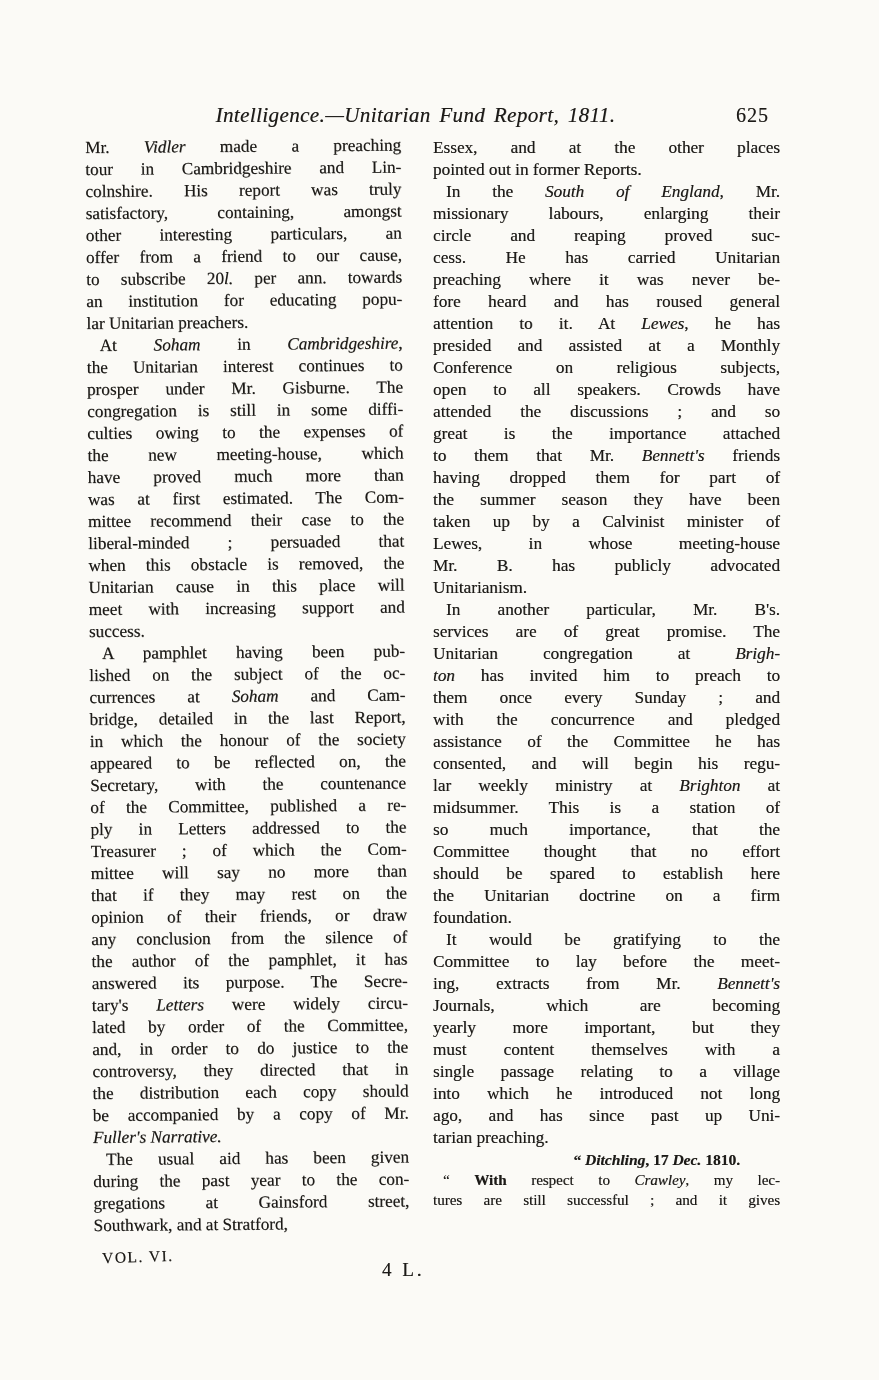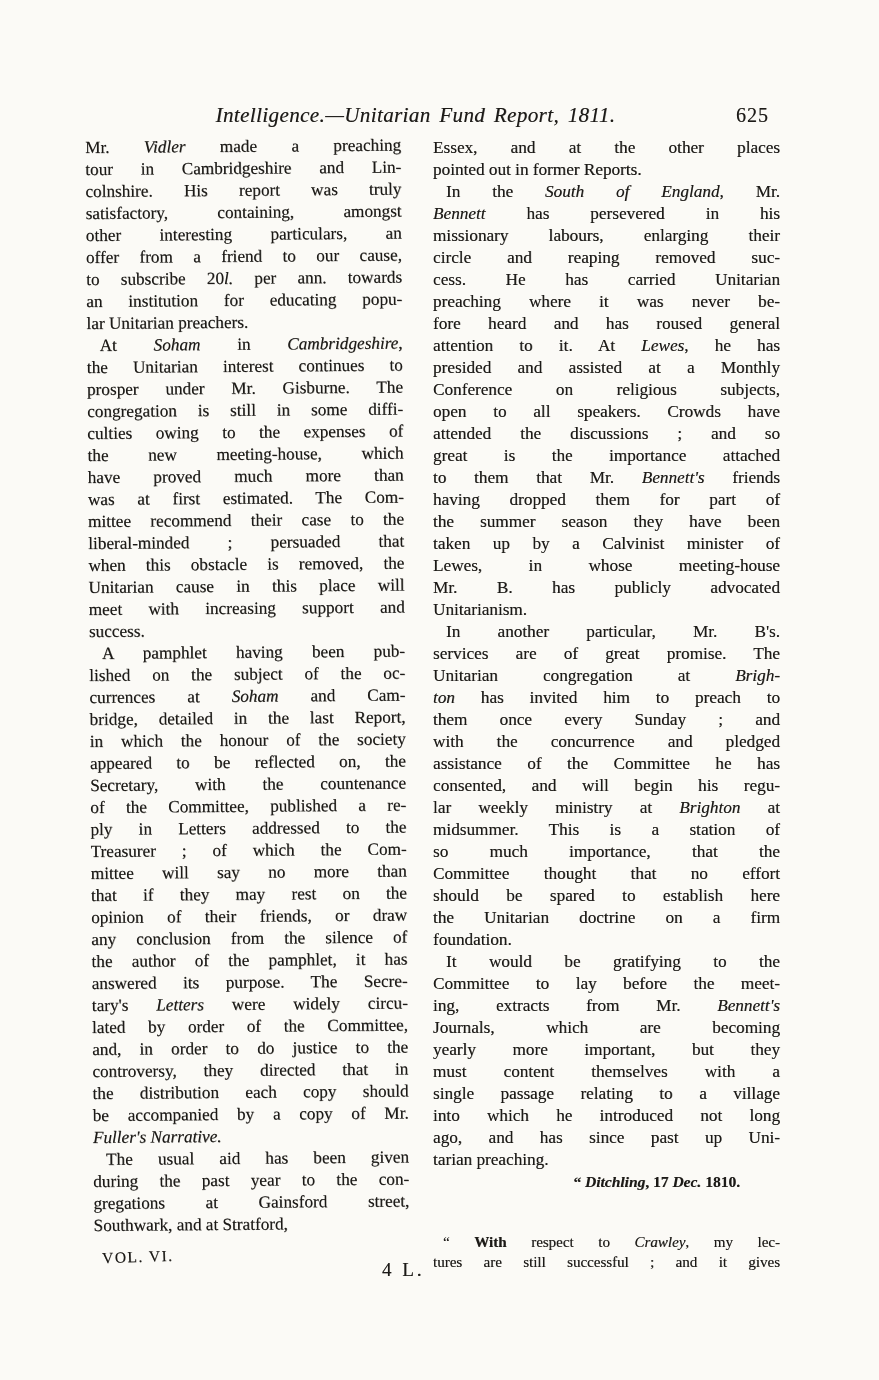--- a/index.html
+++ b/index.html
@@ -38,21 +38,21 @@
   .col{display:block;}
   .col-left{width:316px;transform:rotate(-0.45deg);transform-origin:top left;}
   .col-right{width:347px;}
   .para{margin:0;font-size:17.2px;line-height:22px;}
   .line{display:block;text-align:justify;text-align-last:justify;}
   .line.last{text-align-last:left;}
   .para.indent .line:first-child{text-indent:13px;}
   .para.dateline{font-size:15.5px;line-height:22px;font-weight:bold;}
   .para.dateline .line{text-align:right;text-align-last:right;padding-right:40px;}
   .para.small-indent{font-size:15px;line-height:19.5px;}
-  .para.small-indent .line:first-child{text-indent:10px;margin-top:40px;}
+  .para.small-indent .line:first-child{text-indent:10px;}
   
   .vol{
     position:absolute;left:102px;top:1248px;
     font-size:15.5px;letter-spacing:1.5px;
     transform:rotate(-2deg);
   }
   .sig{
     position:absolute;left:382px;top:1259px;
     font-size:19px;letter-spacing:3px;
   }
@@ -130,23 +130,22 @@
           <span class="line last">Southwark, and at Stratford,</span>
         </p>
       </section>
     <section class="col col-right">
         <p class="para flush">
           <span class="line">Essex, and at the other places</span>
           <span class="line last">pointed out in former Reports.</span>
         </p>
         <p class="para indent">
           <span class="line">In the <i>South of England</i>, Mr.</span>
-          <span class="line"><i>Bennett</i> has persevered in his</span>
           <span class="line">missionary labours, enlarging their</span>
-          <span class="line">circle and reaping removed suc-</span>
+          <span class="line">circle and reaping proved suc-</span>
           <span class="line">cess.  He has carried Unitarian</span>
           <span class="line">preaching where it was never be-</span>
           <span class="line">fore heard and has roused general</span>
           <span class="line">attention to it.  At <i>Lewes</i>, he has</span>
           <span class="line">presided and assisted at a Monthly</span>
           <span class="line">Conference on religious subjects,</span>
           <span class="line">open to all speakers.  Crowds have</span>
           <span class="line">attended the discussions ; and so</span>
           <span class="line">great is the importance attached</span>
           <span class="line">to them that Mr. <i>Bennett's</i> friends</span>

